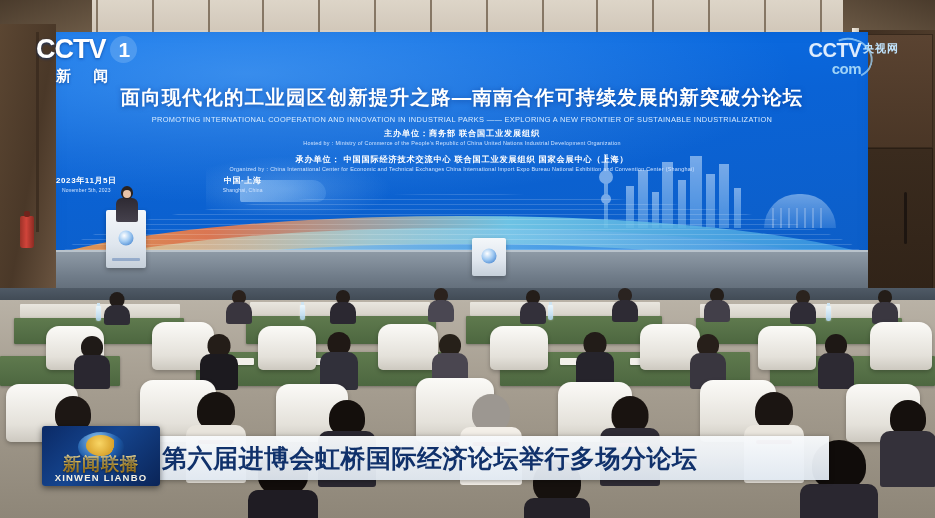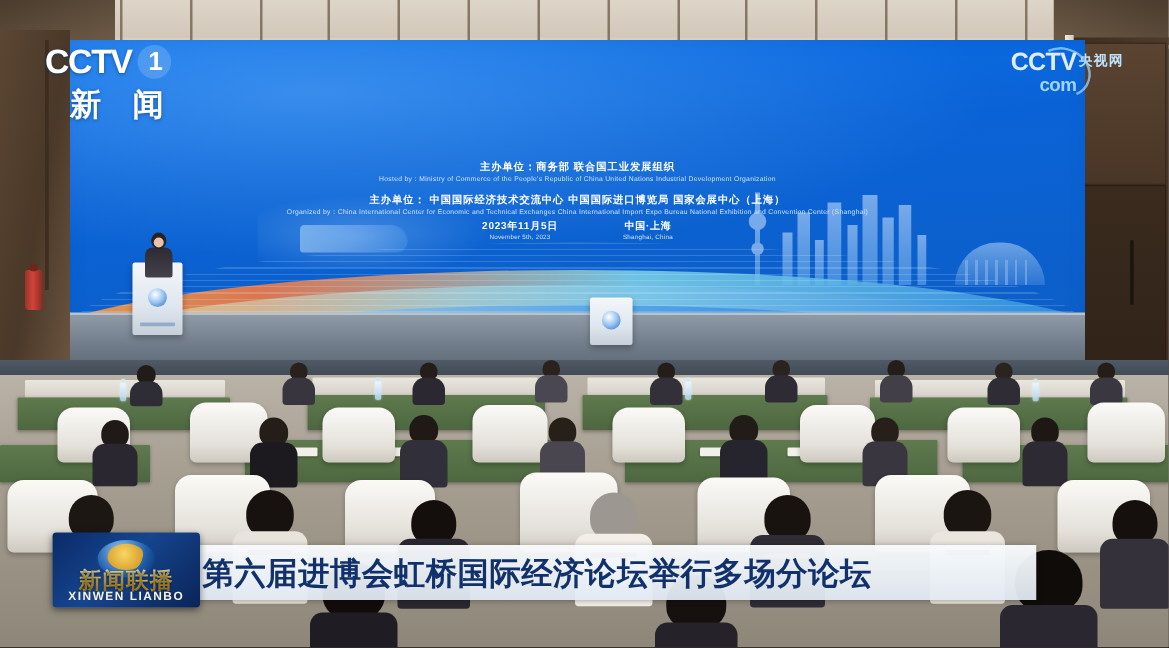--- a/index.html
+++ b/index.html
@@ -87,21 +87,21 @@
   .main-title{position:absolute;left:0;right:0;top:52px;text-align:center;}
   .mt-cn{color:#ffffff;font-size:19.5px;font-weight:bold;letter-spacing:1.2px;
     text-shadow:0 1px 5px rgba(0,40,120,.55);white-space:nowrap;}
   .mt-en{color:#d9ecff;font-size:7.4px;letter-spacing:.35px;margin-top:4px;white-space:nowrap;}
 
   .org{position:absolute;left:0;right:0;top:96px;text-align:center;}
   .org .cn{color:#ffffff;font-size:8.2px;font-weight:bold;letter-spacing:.8px;}
   .org .en{color:#cfe3ff;font-size:5.4px;letter-spacing:.25px;margin-top:1px;}
   .org .row2{margin-top:7px;}
 
-  .meta{position:absolute;left:0;right:0;top:143px;display:flex;justify-content:center;gap:52px;}
+  .meta{position:absolute;left:0;right:0;top:143px;display:flex;gap:106px;}
   .meta .blk{text-align:center;}
   .meta .cn{color:#ffffff;font-size:8px;font-weight:bold;letter-spacing:.6px;}
   .meta .en{color:#cfe3ff;font-size:5px;margin-top:1px;letter-spacing:.2px;}
 
   
   .stage{position:absolute;left:56px;top:252px;width:812px;height:46px;
     background:linear-gradient(180deg,#8e9aa6,#6f7b88 55%,#5b6672);}
   .stage-edge{position:absolute;left:56px;top:250px;width:812px;height:4px;background:#b9c3cc;}
   .stage-front{position:absolute;left:0;top:288px;width:935px;height:18px;
     background:linear-gradient(180deg,#4f5a66,#3b444e);}
@@ -146,21 +146,21 @@
   .lanyard{position:absolute;left:50%;transform:translateX(-50%);width:60%;height:4px;
     background:#b0566a;border-radius:2px;opacity:.9;}
 
   
   #cctv13{position:absolute;left:36px;top:36px;width:132px;height:52px;z-index:40;}
   .cctv-row{display:flex;align-items:center;gap:3px;}
   .cctv-word{color:#ffffff;font-size:27px;font-weight:bold;letter-spacing:-1px;line-height:1;
     text-shadow:0 1px 3px rgba(0,50,130,.6);font-family:"Liberation Sans",sans-serif;}
   .cctv-13{position:relative;color:#ffffff;font-size:21px;font-weight:bold;line-height:1;padding:3px 7px 3px 9px;
     border-radius:14px;background:rgba(120,180,245,.45);margin-left:1px;}
-  .cctv-cn{color:#ffffff;font-size:25px;font-weight:bold;letter-spacing:9px;margin-top:4px;margin-left:20px;
+  .cctv-cn{color:#ffffff;font-size:15px;font-weight:bold;letter-spacing:9px;margin-top:4px;margin-left:20px;
     text-shadow:0 1px 3px rgba(0,50,130,.6);}
 
   
   #watermark{position:absolute;right:36px;top:40px;z-index:40;display:flex;align-items:flex-start;gap:2px;}
   .wm-left{text-align:right;}
   .wm-cctv{color:#eaf4ff;font-size:20px;font-weight:bold;letter-spacing:-.5px;line-height:1;opacity:.95;}
   .wm-com{color:#9fd3f7;font-size:15px;font-weight:bold;letter-spacing:-.5px;line-height:1;margin-top:1px;}
   .wm-cn{color:#bfe2fb;font-size:11px;font-weight:bold;letter-spacing:1px;margin-top:1px;}
   .wm-arc{position:absolute;left:18px;top:-2px;width:42px;height:36px;
     border:2.5px solid rgba(160,212,248,.75);border-radius:50%;
@@ -251,28 +251,32 @@
 
     <div class="ribbon">
       <i class="r1"></i>
         <i class="r2"></i>
         <i class="r3"></i>
         <i class="r4"></i>
       <div class="lines"></div>
     </div>
 
 
+    <div class="main-title">
+      <div class="mt-cn">面向现代化的工业园区创新提升之路—南南合作可持续发展的新突破分论坛</div>
+      <div class="mt-en">PROMOTING INTERNATIONAL COOPERATION AND INNOVATION IN INDUSTRIAL PARKS —— EXPLORING A NEW FRONTIER OF SUSTAINABLE INDUSTRIALIZATION</div>
+    </div>
 
     <div class="org">
       <div>
         <div class="cn">主办单位：商务部  联合国工业发展组织</div>
         <div class="en">Hosted by：Ministry of Commerce of the People's Republic of China  United Nations Industrial Development Organization</div>
       </div>
       <div class="row2">
-        <div class="cn">主办单位： 中国国际经济技术交流中心  中国国际进口博览局  国家会展中心（上海）</div>
+        <div class="cn">承办单位： 中国国际经济技术交流中心  联合国工业发展组织  国家会展中心（上海）</div>
         <div class="en">Organized by：China International Center for Economic and Technical Exchanges  China International Import Expo Bureau  National Exhibition and Convention Center (Shanghai)</div>
       </div>
     </div>
 
     <div class="meta">
       <div class="blk">
         <div class="cn">2023年11月5日</div>
         <div class="en">November 5th, 2023</div>
       </div>
       <div class="blk">

